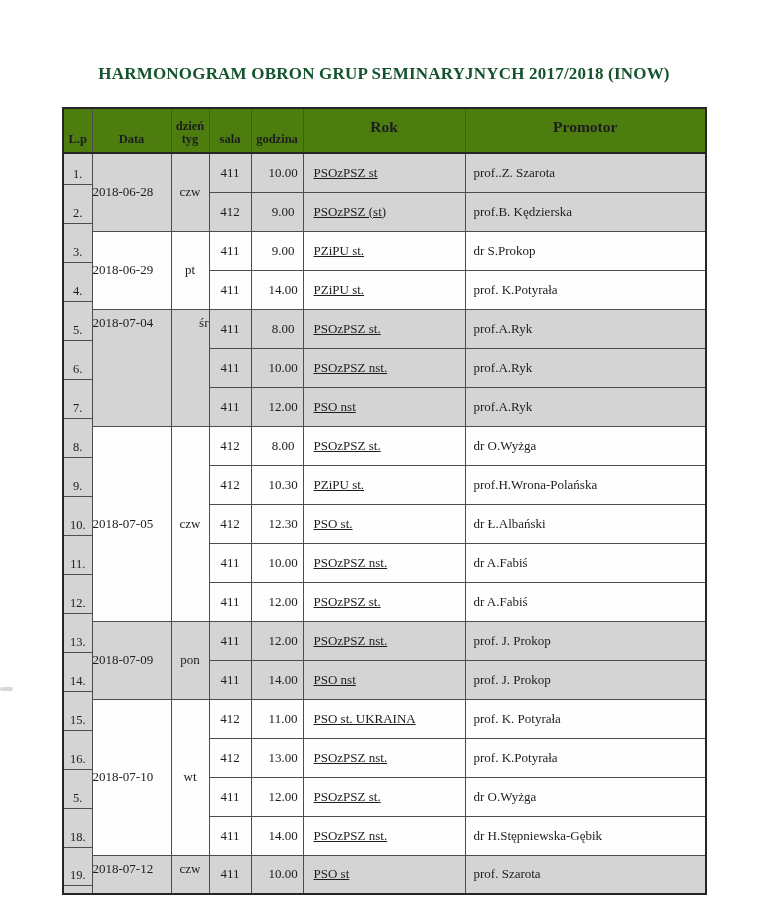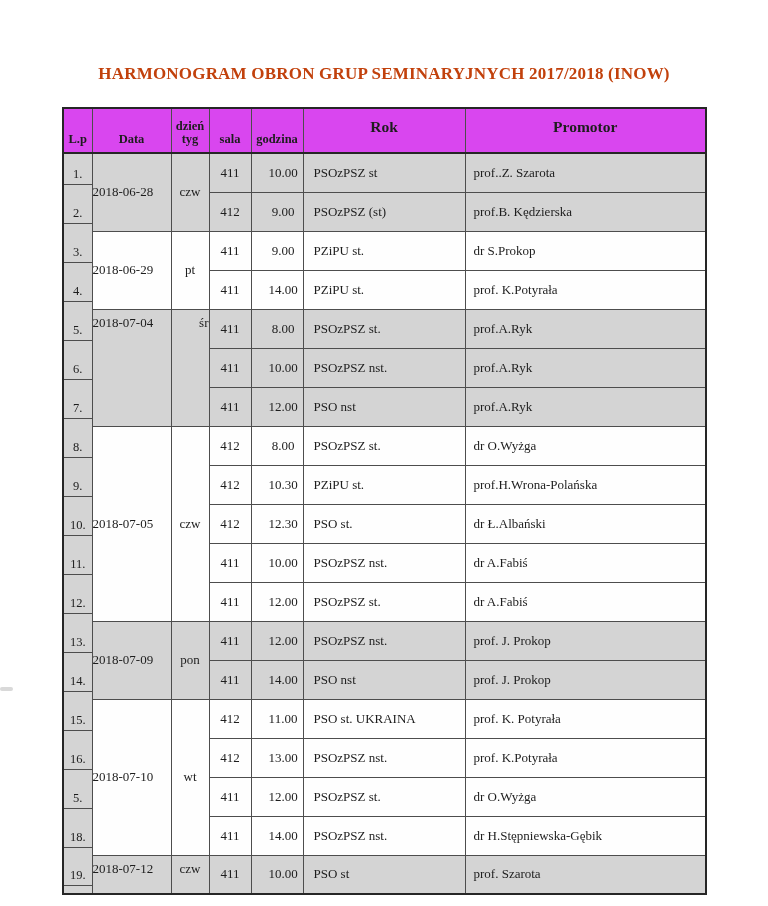--- a/index.html
+++ b/index.html
@@ -12,40 +12,40 @@
     overflow: hidden;
   }
   .page-title {
     position: absolute;
     top: 64px; left: 0; right: 0;
     margin: 0;
     text-align: center;
     font-size: 17px;
     font-weight: bold;
     letter-spacing: 0.2px;
-    color: #c2410c;
+    color: #14532d;
   }
   table.schedule {
     position: absolute;
     left: 62px; top: 107px;
     width: 643px;
     border-collapse: collapse;
     table-layout: fixed;
     border: 2px solid #262626;
   }
   th, td {
     border: 1px solid #4d4d4d;
     font-size: 13px;
     font-weight: normal;
     padding: 0;
     overflow: hidden;
   }
   thead tr { height: 45px; }
   thead th {
-    background: #d946ef;
+    background: #4d7c0f;
     border-bottom: 2px solid #262626;
     font-weight: bold;
     font-size: 12.5px;
     vertical-align: bottom;
     padding-bottom: 5px;
     text-align: center;
     white-space: pre-line;
     line-height: 1.1;
   }
   thead th.big {
@@ -73,21 +73,21 @@
     bottom: 7px;
     height: 1px;
     background: #4d4d4d;
   }
   td.date { vertical-align: middle; }
   td.day  { text-align: center; vertical-align: middle; margin-top: 16px; }
   td.vtop { vertical-align: top; padding-top: 5px; }
   td.left { text-align: right; padding-left: 4px; }
   td.sala { text-align: center; vertical-align: middle; }
   td.god  { text-align: center; vertical-align: middle; padding-left: 12px; }
-  td.rok  { text-align: left; vertical-align: middle; padding-left: 10px; }
+  td.rok  { text-align: left; vertical-align: middle; padding-left: 10px; text-decoration: underline; }
   td.prom { text-align: left; vertical-align: middle; padding-left: 8px; }
   .smudge {
     position: absolute;
     left: 0; top: 687px;
     width: 13px; height: 4px;
     background: #d9d9d9;
     border-radius: 2px;
   }
 </style>
 </head>

